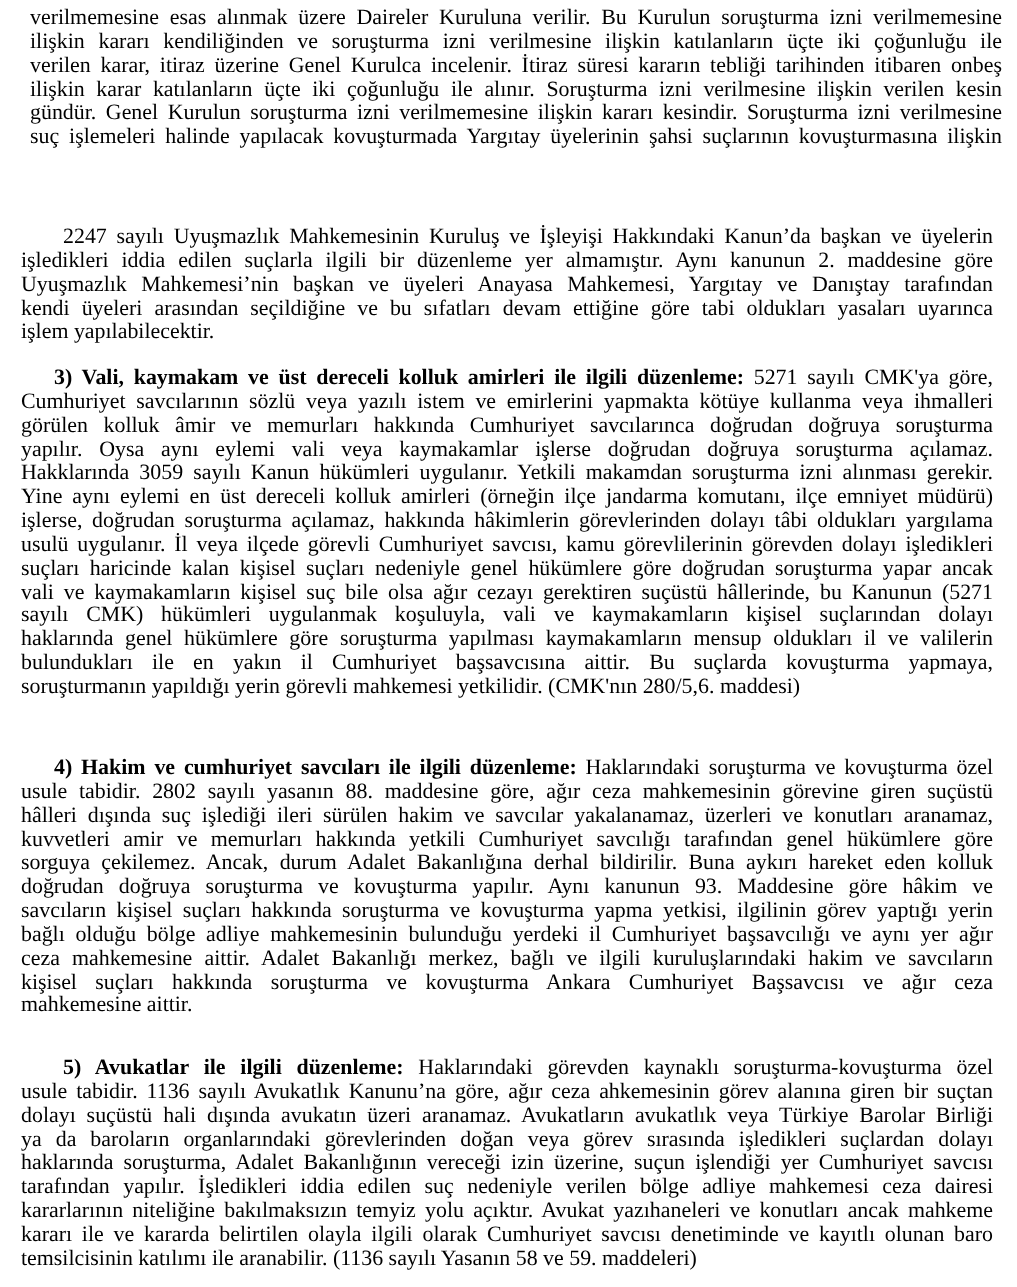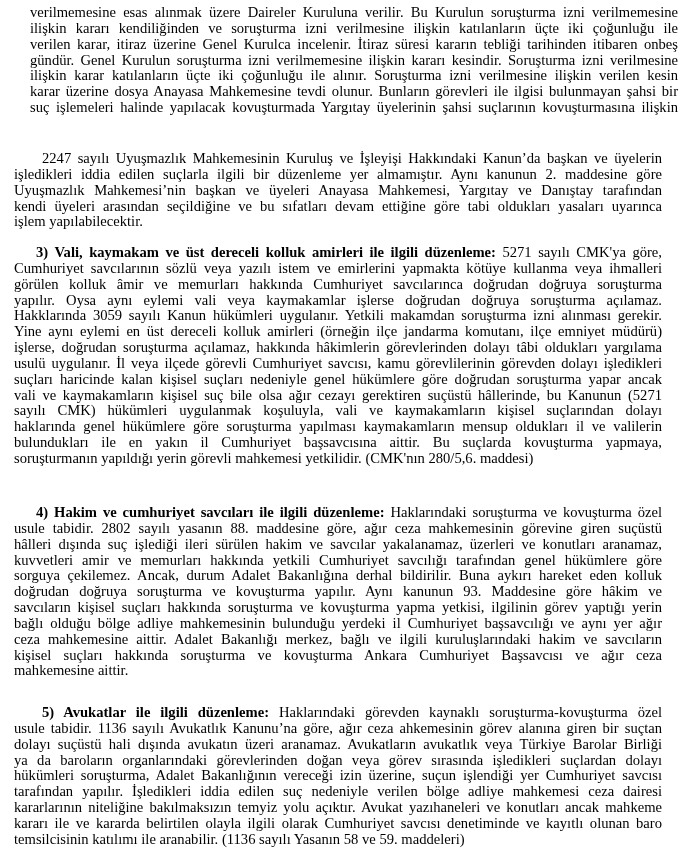--- a/index.html
+++ b/index.html
@@ -12,27 +12,26 @@
   .para { margin: 0; }
   .line { display: block; white-space: nowrap; height: 15.85px; text-align: justify; text-align-last: justify; }
   .line.last { text-align-last: left; }
   .bold { font-weight: bold; }
 </style>
 </head>
 <body>
 
 <div class="page">
 
-  <div class="para" style="position:absolute; top:5px; left:16px; width:648px;">
+  <div class="para" style="position:absolute; top:5px; left:6px; width:648px;">
     <span class="line">verilmemesine esas alınmak üzere Daireler Kuruluna verilir. Bu Kurulun soruşturma izni verilmemesine</span>
     <span class="line">ilişkin kararı kendiliğinden ve soruşturma izni verilmesine ilişkin katılanların üçte iki çoğunluğu ile</span>
     <span class="line">verilen karar, itiraz üzerine Genel Kurulca incelenir. İtiraz süresi kararın tebliği tarihinden itibaren onbeş</span>
+    <span class="line">ilişkin karar katılanların üçte iki çoğunluğu ile alınır. Soruşturma izni verilmesine ilişkin verilen kesin</span>
     <span class="line">gündür. Genel Kurulun soruşturma izni verilmemesine ilişkin kararı kesindir. Soruşturma izni verilmesine</span>
-    <span class="line">ilişkin karar katılanların üçte iki çoğunluğu ile alınır. Soruşturma izni verilmesine ilişkin verilen kesin</span>
-    <span class="line">karar üzerine dosya Anayasa Mahkemesine tevdi olunur. Bunların görevleri ile ilgisi bulunmayan şahsi bir</span>
     <span class="line">suç işlemeleri halinde yapılacak kovuşturmada Yargıtay üyelerinin şahsi suçlarının kovuşturmasına ilişkin</span>
   </div>
 
   <div class="para" style="position:absolute; top:151px; left:0; width:648px;">
     <span class="line" style="padding-left:28px;">2247 sayılı Uyuşmazlık Mahkemesinin Kuruluş ve İşleyişi Hakkındaki Kanun’da başkan ve üyelerin</span>
     <span class="line">işledikleri iddia edilen suçlarla ilgili bir düzenleme yer almamıştır. Aynı kanunun 2. maddesine göre</span>
     <span class="line">Uyuşmazlık Mahkemesi’nin başkan ve üyeleri Anayasa Mahkemesi, Yargıtay ve Danıştay tarafından</span>
     <span class="line">kendi üyeleri arasından seçildiğine ve bu sıfatları devam ettiğine göre tabi oldukları yasaları uyarınca</span>
     <span class="line last">işlem yapılabilecektir.</span>
   </div>
@@ -66,20 +65,20 @@
     <span class="line">ceza mahkemesine aittir. Adalet Bakanlığı merkez, bağlı ve ilgili kuruluşlarındaki hakim ve savcıların</span>
     <span class="line">kişisel suçları hakkında soruşturma ve kovuşturma Ankara Cumhuriyet Başsavcısı ve ağır ceza</span>
     <span class="line last">mahkemesine aittir.</span>
   </div>
 
   <div class="para" style="position:absolute; top:705px; left:0; width:648px;">
     <span class="line" style="padding-left:28px;"><span class="bold">5) Avukatlar ile ilgili düzenleme:</span><span> Haklarındaki görevden kaynaklı soruşturma-kovuşturma özel</span></span>
     <span class="line">usule tabidir. 1136 sayılı Avukatlık Kanunu’na göre, ağır ceza ahkemesinin görev alanına giren bir suçtan</span>
     <span class="line">dolayı suçüstü hali dışında avukatın üzeri aranamaz. Avukatların avukatlık veya Türkiye Barolar Birliği</span>
     <span class="line">ya da baroların organlarındaki görevlerinden doğan veya görev sırasında işledikleri suçlardan dolayı</span>
-    <span class="line">hükümleri soruşturma, Adalet Bakanlığının vereceği izin üzerine, suçun işlendiği yer Cumhuriyet savcısı</span>
+    <span class="line">haklarında soruşturma, Adalet Bakanlığının vereceği izin üzerine, suçun işlendiği yer Cumhuriyet savcısı</span>
     <span class="line">tarafından yapılır. İşledikleri iddia edilen suç nedeniyle verilen bölge adliye mahkemesi ceza dairesi</span>
     <span class="line">kararlarının niteliğine bakılmaksızın temyiz yolu açıktır. Avukat yazıhaneleri ve konutları ancak mahkeme</span>
     <span class="line">kararı ile ve kararda belirtilen olayla ilgili olarak Cumhuriyet savcısı denetiminde ve kayıtlı olunan baro</span>
     <span class="line last">temsilcisinin katılımı ile aranabilir. (1136 sayılı Yasanın 58 ve 59. maddeleri)</span>
   </div>
 
 </div>
 
 </body></html>

